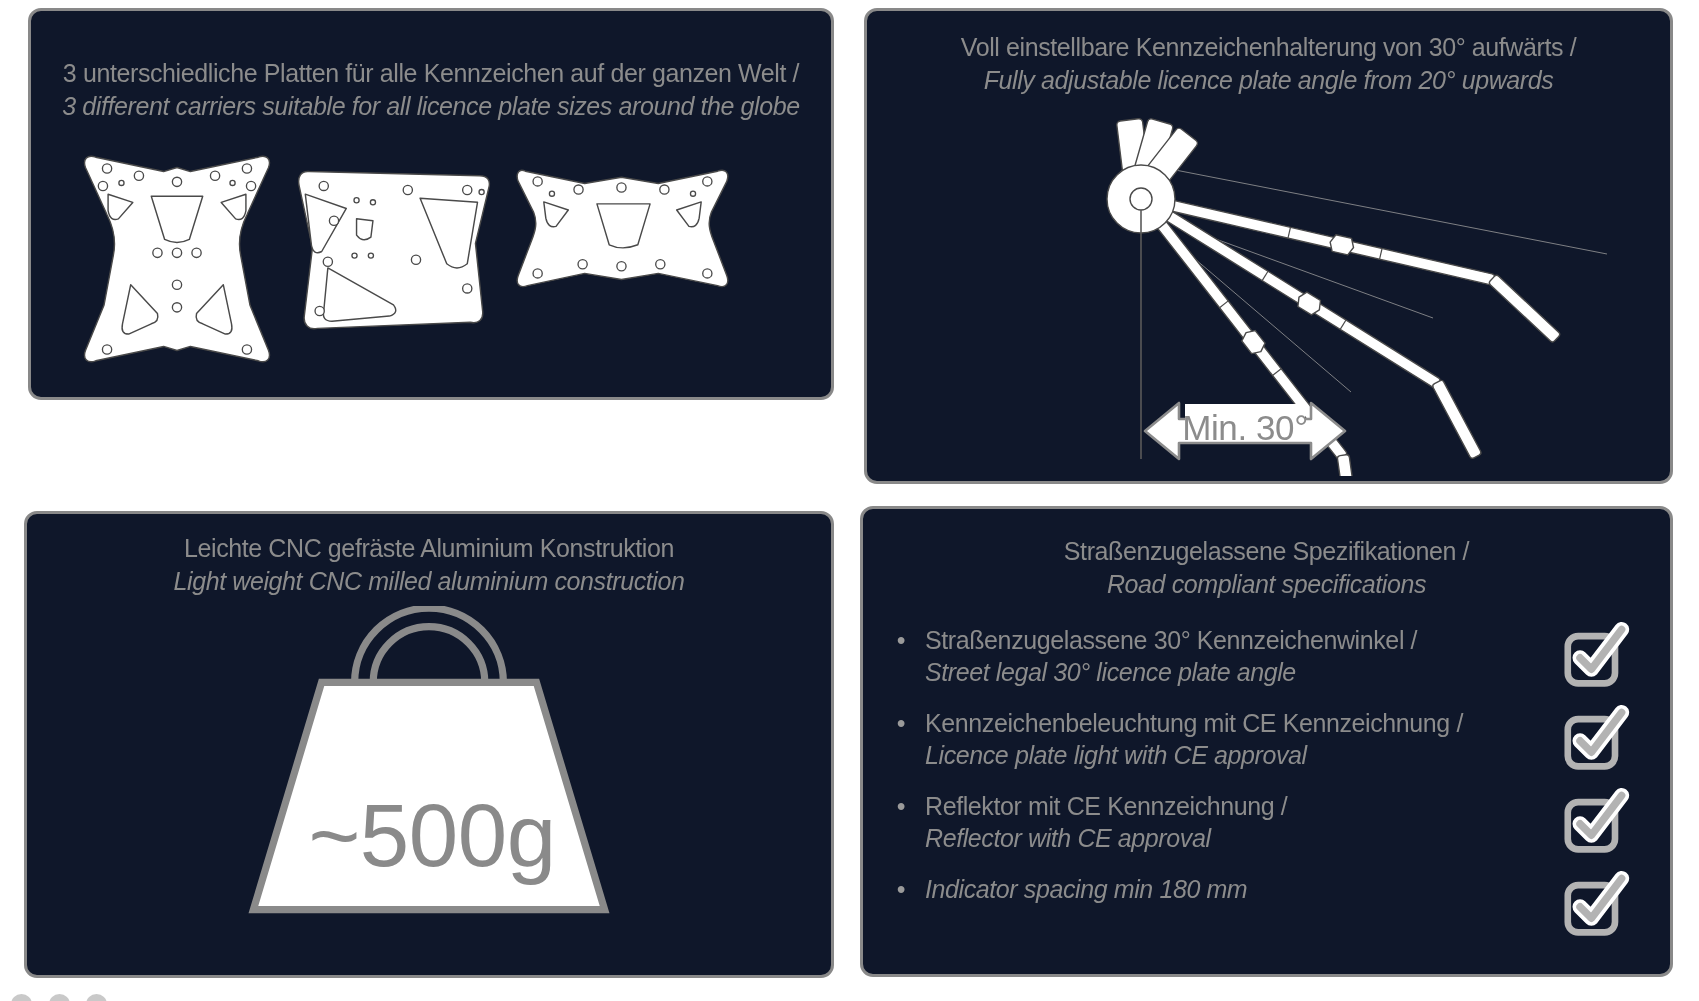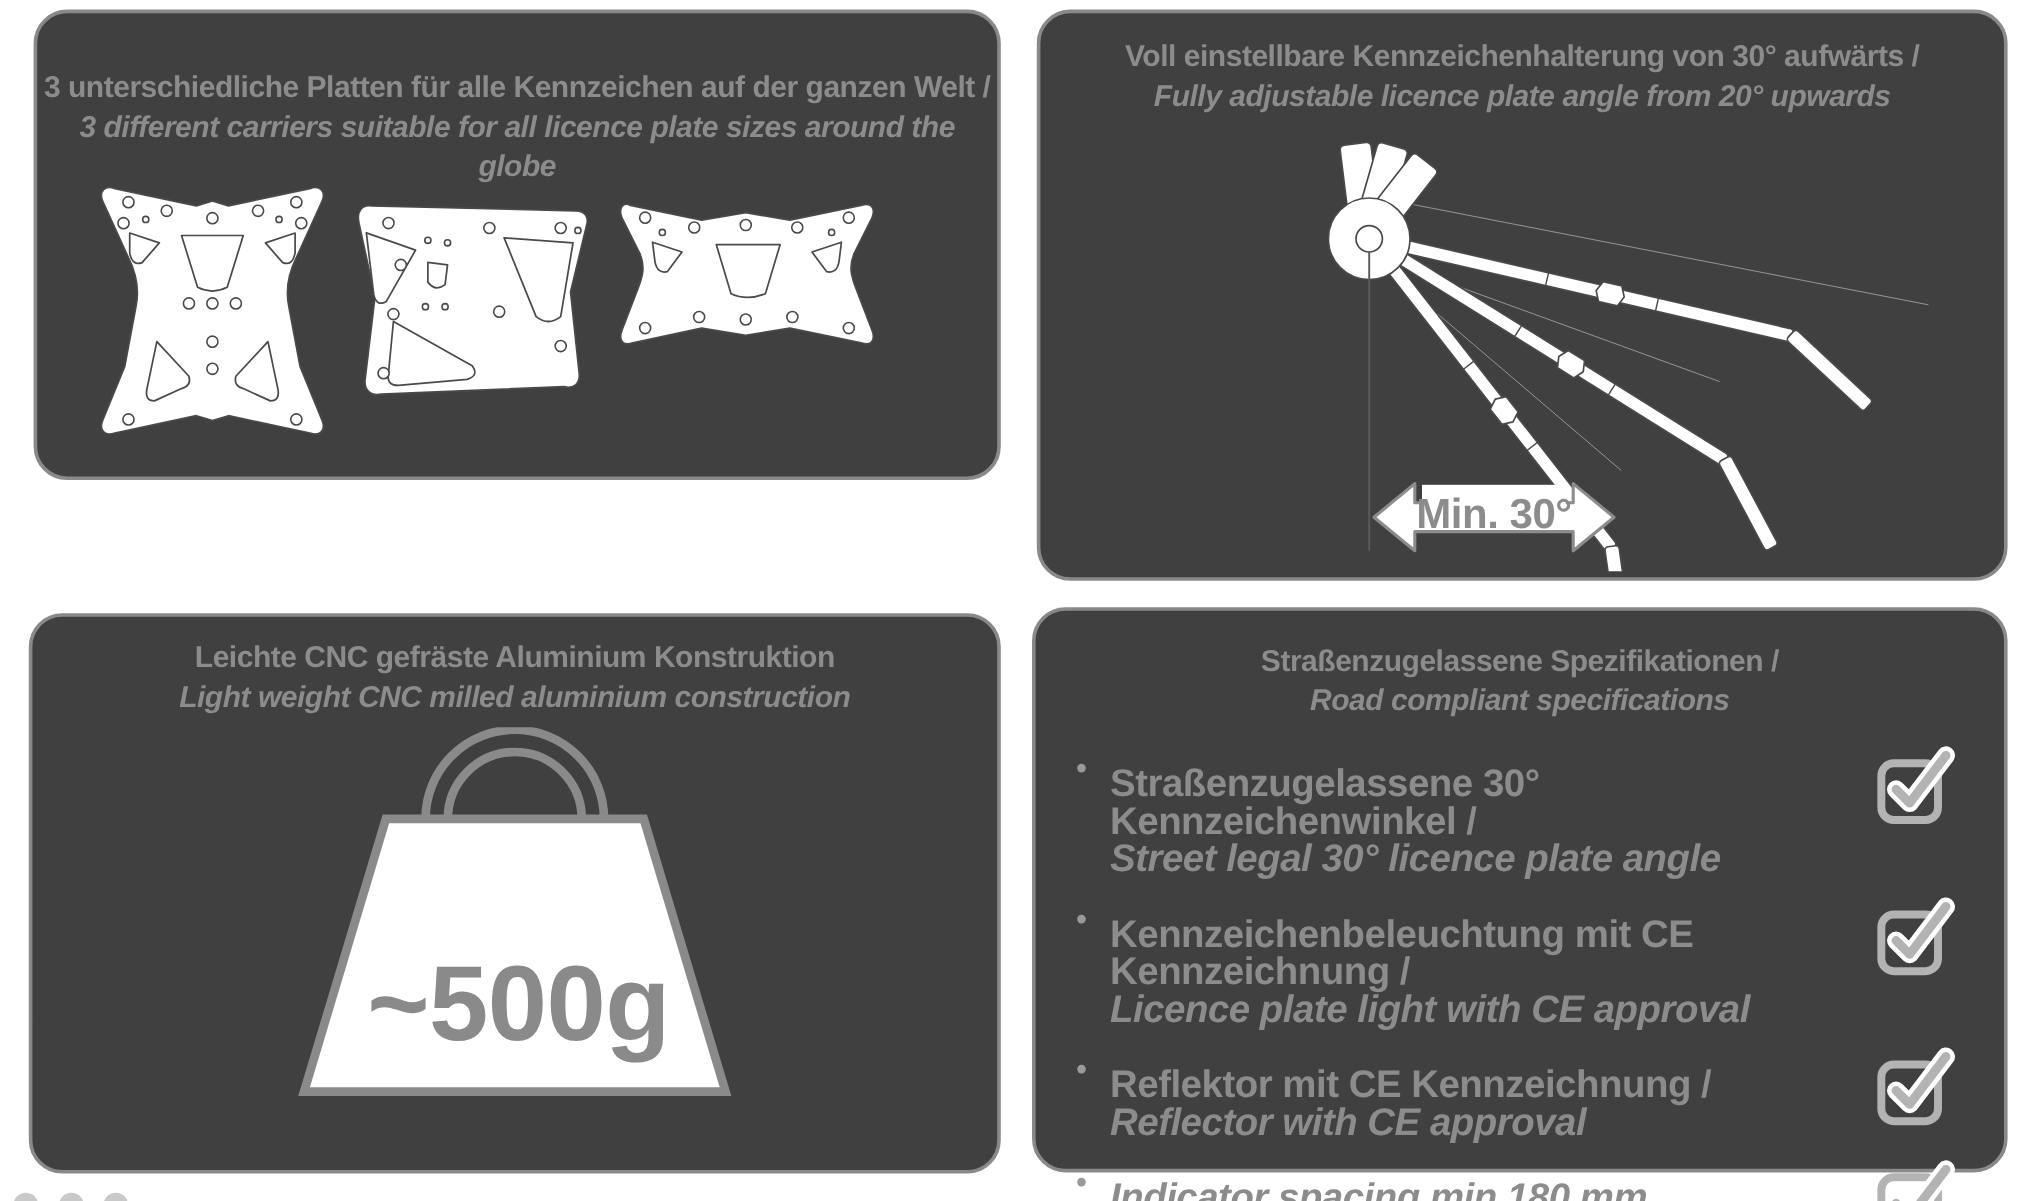--- a/index.html
+++ b/index.html
@@ -6,24 +6,23 @@
   body{
     width:1699px;height:1001px;position:relative;overflow:hidden;
     background:#ffffff;
     font-family:"Liberation Sans", sans-serif;
     color:#8c8c8c;
     letter-spacing:-0.4px;
   }
   .panel{
     position:absolute;
     border:3px solid #898989;
-    border-radius:28px;
-    background:#404040;
+    border-radius:13px;
+    background:#0f172a;
     box-sizing:border-box;
-    font-weight:bold;
   }
   #panel-carriers{left:28px;top:8px;width:806px;height:392px;}
   #panel-angle{left:864px;top:8px;width:809px;height:476px;}
   #panel-weight{left:24px;top:511px;width:810px;height:467px;}
   #panel-specs{left:860px;top:506px;width:813px;height:471px;}
   .title{
     text-align:center;
     font-size:25px;
     line-height:33px;
     color:#8c8c8c;
@@ -42,21 +41,21 @@
   
   #hinge-drawing{left:128px;top:95px;}
   
   #weight-icon{display:block;margin:8px auto 0 auto;}
   
   .spec-list{margin:24px 36px 0 14px;}
   .spec-item{display:flex;align-items:flex-start;margin-bottom:19px;}
   .spec-item .bullet{
     width:48px;flex:0 0 48px;text-align:center;font-size:25px;line-height:31px;color:#9a9a9a;
   }
-  .spec-item .spec-text{flex:1;font-size:32px;line-height:31.5px;margin-top:12px;}
+  .spec-item .spec-text{flex:1;font-size:25px;line-height:31.5px;}
   .spec-item .spec-text .de{display:block;}
   .spec-item .spec-text .en{display:block;font-style:italic;}
   .spec-item svg{flex:0 0 auto;margin-top:-4px;}
   
   .pager-dot{
     position:absolute;top:994px;width:21px;height:21px;border-radius:50%;
     background:#c9c9c9;
   }
   #dot-1{left:11px;} #dot-2{left:49px;} #dot-3{left:86px;}
   .cad{stroke:#4a4a4a;fill:#fff;stroke-width:1.4;stroke-linejoin:round;}

